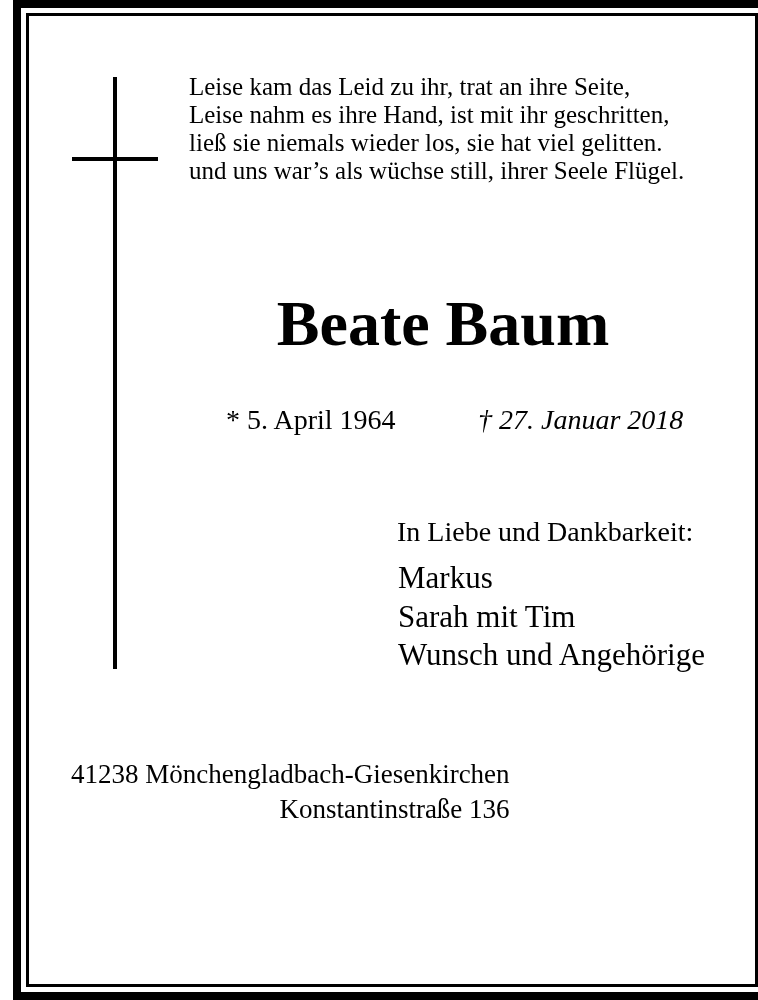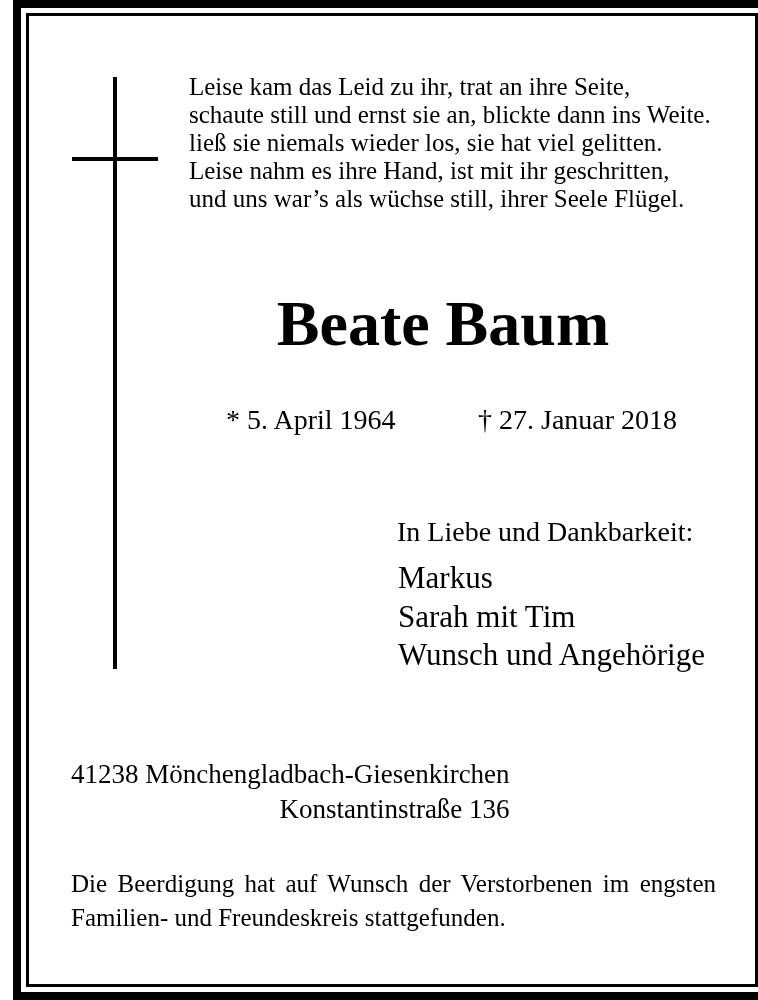--- a/index.html
+++ b/index.html
@@ -80,20 +80,21 @@
     white-space: nowrap;
     text-align: right;
   }
   .death-date {
     position: absolute;
     left: 457px;
     top: 395px;
     font-size: 28px;
     line-height: 1.2;
     white-space: nowrap;
+    font-style: italic;
   }
   .tribute-heading {
     position: absolute;
     left: 376px;
     top: 507px;
     font-size: 28px;
     line-height: 1.2;
     white-space: nowrap;
   }
   .mourners {
@@ -130,23 +131,22 @@
 
   <div class="inner-frame"></div>
 
   <div>
     <div class="cross-v"></div>
     <div class="cross-h"></div>
   </div>
 
   <div class="poem">
     <div>Leise kam das Leid zu ihr, trat an ihre Seite,</div>
-    <div>schaute still und ernst sie an, blickte dann ins Weite.</div>
+    <div>Leise nahm es ihre Hand, ist mit ihr geschritten,</div>
     <div>ließ sie niemals wieder los, sie hat viel gelitten.</div>
-    <div>Leise nahm es ihre Hand, ist mit ihr geschritten,</div>
     <div>und uns war’s als wüchse still, ihrer Seele Flügel.</div>
   </div>
 
   <div class="name-col deceased-name">Beate Baum</div>
 
 
   <div class="birth-date">* 5. April 1964</div>
 
   <div class="death-date">† 27. Januar 2018</div>
 
@@ -156,15 +156,14 @@
     <div>Markus</div>
     <div>Sarah mit Tim</div>
     <div>Wunsch und Angehörige</div>
   </div>
 
   <div class="address">
     <div>41238 Mönchengladbach-Giesenkirchen</div>
     <div>Konstantinstraße 136</div>
   </div>
 
-  <div class="funeral-notice">Die Beerdigung hat auf Wunsch der Verstorbenen im engsten Familien- und Freundeskreis stattgefunden.</div>
 
 </div>
 
 </body></html>

